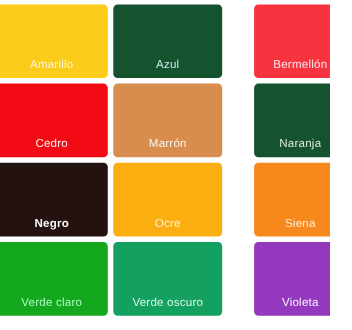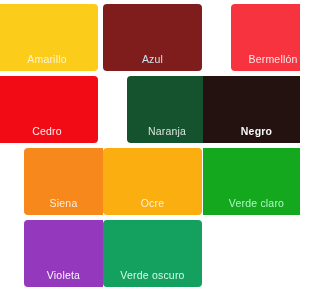--- a/index.html
+++ b/index.html
@@ -63,54 +63,57 @@
 </style>
 </head>
 <body style="background-color: rgb(255, 255, 255);">
 
 <div id="palette-grid">
 
   <div class="swatch bleed-left" style="background-color: rgb(251, 204, 26);">
     <span class="swatch-label" style="color: rgba(255, 255, 255, 0.8); font-weight: 400;">Amarillo</span>
   </div>
 
-  <div class="swatch" style="background-color: #7f1d1d;">
+  <div class="swatch" style="background-color: #14532d;">
     <span class="swatch-label" style="color: rgba(214, 236, 248, 0.95); font-weight: 400;">Azul</span>
   </div>
 
   <div class="swatch bleed-right" style="background-color: rgb(246, 51, 63);">
     <span class="swatch-label" style="color: rgba(255, 255, 255, 0.88); font-weight: 400;">Bermellón</span>
   </div>
 
   <div class="swatch bleed-left" style="background-color: rgb(242, 10, 21);">
     <span class="swatch-label" style="color: rgba(255, 255, 255, 0.95); font-weight: 400; text-align: right;">Cedro</span>
   </div>
 
+  <div class="swatch" style="background-color: rgb(216, 140, 77);">
+    <span class="swatch-label" style="color: rgba(255, 255, 255, 0.9); font-weight: 400;">Marrón</span>
+  </div>
 
   <div class="swatch bleed-right" style="background-color: #14532d;">
     <span class="swatch-label" style="color: rgba(255, 255, 255, 0.85); font-weight: 400;">Naranja</span>
   </div>
 
   <div class="swatch bleed-left" style="background-color: rgb(36, 18, 16);">
     <span class="swatch-label" style="color: rgba(255, 255, 255, 0.97); font-weight: 700;">Negro</span>
   </div>
 
+  <div class="swatch" style="background-color: rgb(251, 174, 16);">
+    <span class="swatch-label" style="color: rgba(255, 255, 255, 0.82); font-weight: 400;">Ocre</span>
+  </div>
+
   <div class="swatch bleed-right" style="background-color: rgb(247, 137, 28);">
     <span class="swatch-label" style="color: rgba(255, 255, 255, 0.85); font-weight: 400;">Siena</span>
-  </div>
-
-  <div class="swatch" style="background-color: rgb(251, 174, 16);">
-    <span class="swatch-label" style="color: rgba(255, 255, 255, 0.82); font-weight: 400;">Ocre</span>
   </div>
 
   <div class="swatch bleed-left" style="background-color: rgb(19, 168, 30);">
     <span class="swatch-label" style="color: rgba(180, 255, 200, 0.95); font-weight: 400;">Verde claro</span>
   </div>
 
+  <div class="swatch" style="background-color: rgb(20, 160, 94);">
+    <span class="swatch-label" style="color: rgba(225, 255, 240, 0.95); font-weight: 400;">Verde oscuro</span>
+  </div>
+
   <div class="swatch bleed-right" style="background-color: rgb(148, 56, 190);">
     <span class="swatch-label" style="color: rgba(255, 255, 255, 0.95); font-weight: 400;">Violeta</span>
-  </div>
-
-  <div class="swatch" style="background-color: rgb(20, 160, 94);">
-    <span class="swatch-label" style="color: rgba(225, 255, 240, 0.95); font-weight: 400;">Verde oscuro</span>
   </div>
 
 </div>
 
 </body></html>

